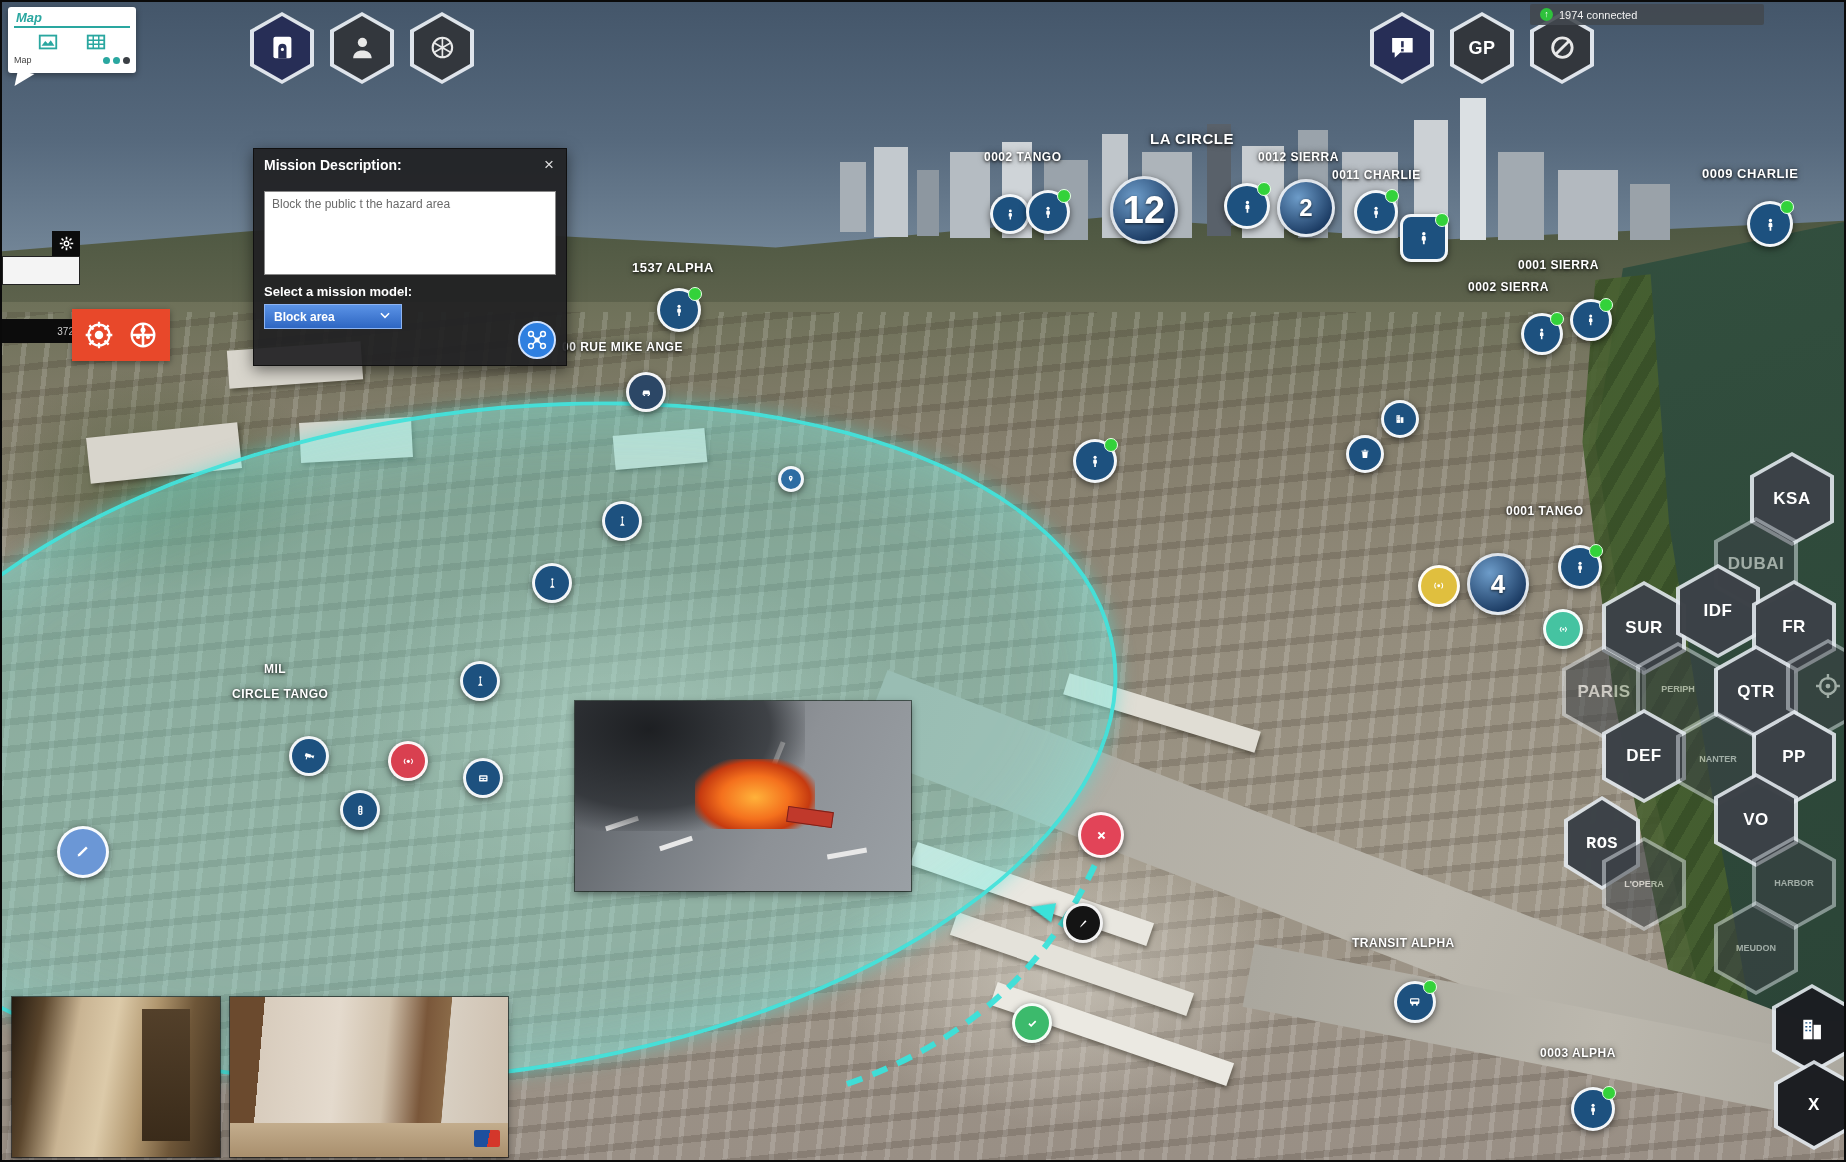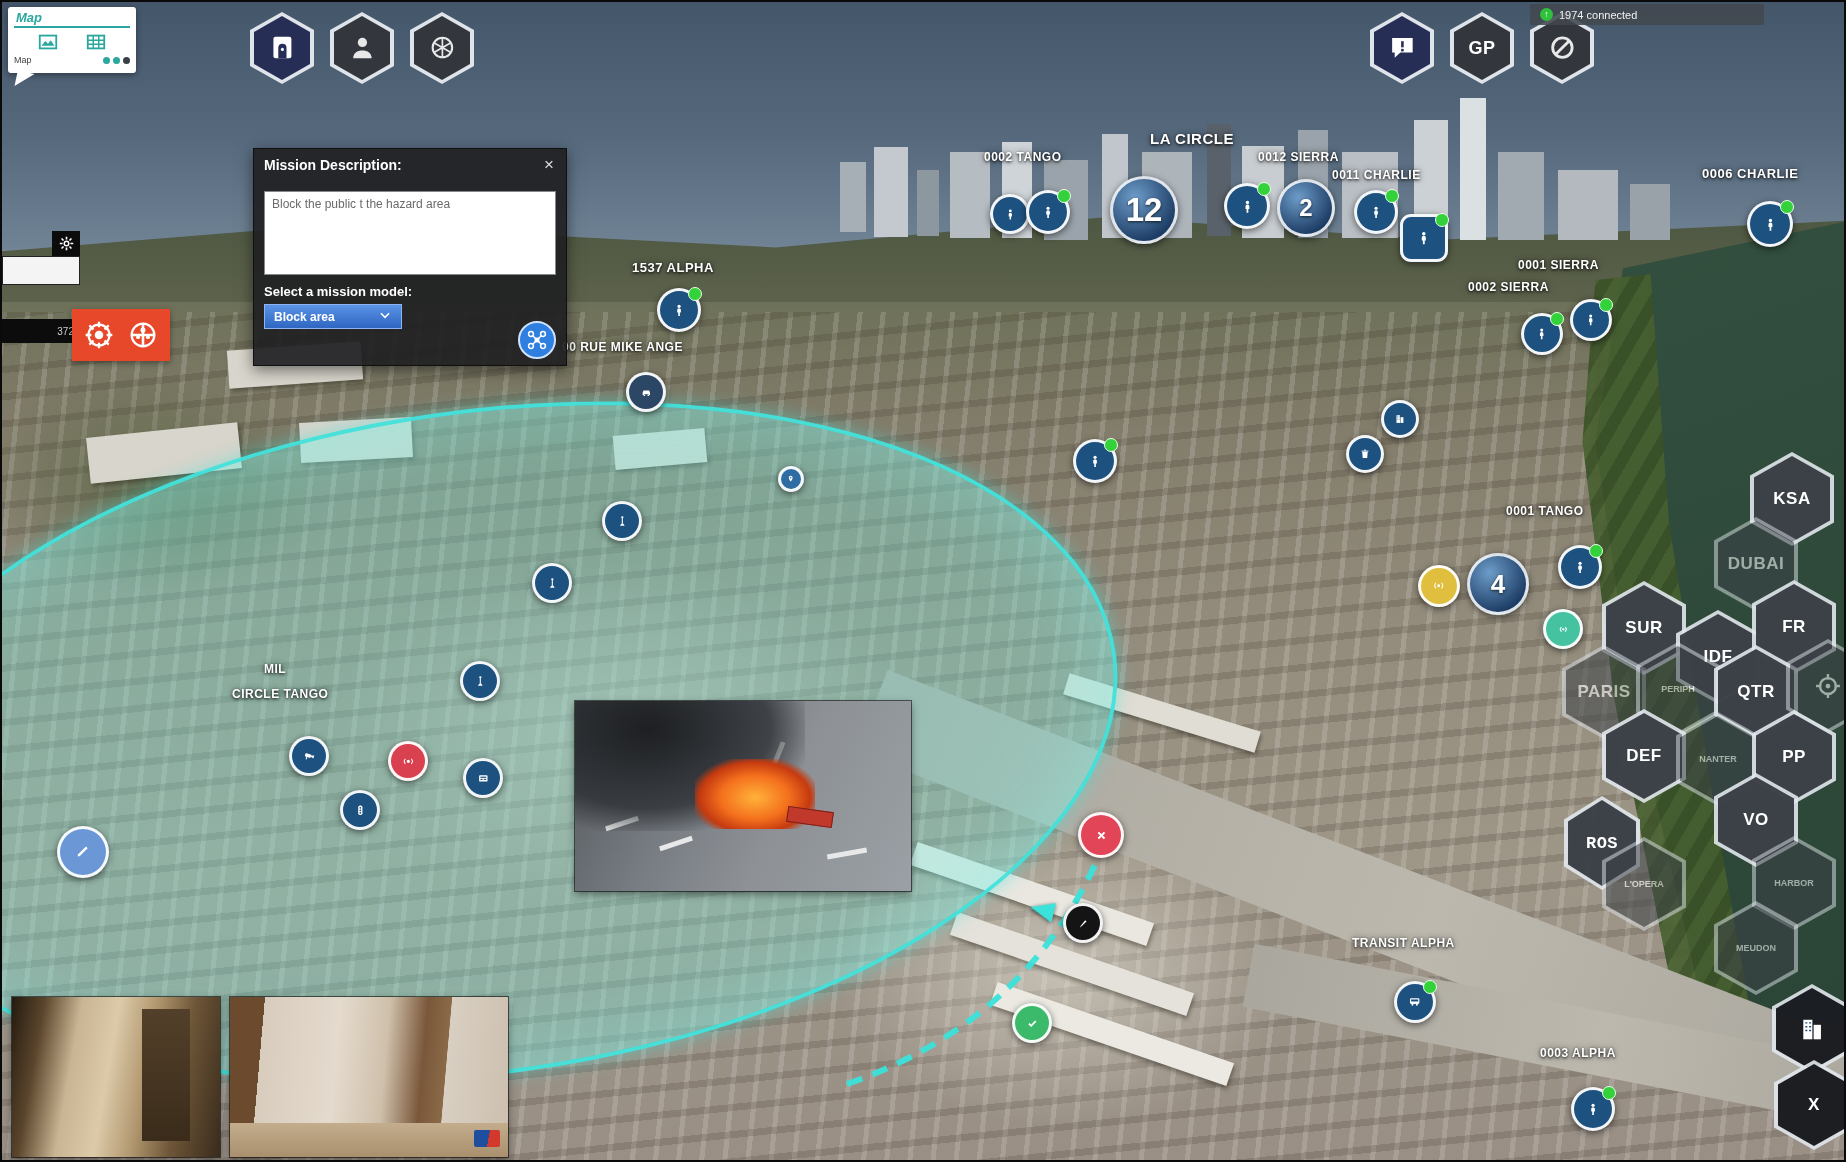--- a/index.html
+++ b/index.html
@@ -137,21 +137,21 @@
   <svg id="zonearc" width="1846" height="1162">
     <path d="M 845 1082 Q 1030 1018 1102 842" fill="none" stroke="#3ae2da" stroke-width="6" stroke-dasharray="16 11" opacity="0.95"></path>
   </svg>
   <div id="cursor-arrow" class="abs"></div>
 
   <div id="labels-layer">
       <div class="map-label" style="left: 982px; top: 148px; font-size: 12px;">0002 TANGO</div>
       <div class="map-label" style="left: 1148px; top: 128px; font-size: 15px;">LA CIRCLE</div>
       <div class="map-label" style="left: 1256px; top: 148px; font-size: 12px;">0012 SIERRA</div>
       <div class="map-label" style="left: 1330px; top: 166px; font-size: 12px;">0011 CHARLIE</div>
-      <div class="map-label" style="left: 1700px; top: 164px; font-size: 13px;">0006 CHARLIE</div>
+      <div class="map-label" style="left: 1700px; top: 164px; font-size: 13px;">0009 CHARLIE</div>
       <div class="map-label" style="left: 630px; top: 258px; font-size: 13px;">1537 ALPHA</div>
       <div class="map-label" style="left: 560px; top: 338px; font-size: 12px;">00 RUE MIKE ANGE</div>
       <div class="map-label" style="left: 1516px; top: 256px; font-size: 12px;">0001 SIERRA</div>
       <div class="map-label" style="left: 1466px; top: 278px; font-size: 12px;">0002 SIERRA</div>
       <div class="map-label" style="left: 1504px; top: 502px; font-size: 12px;">0001 TANGO</div>
       <div class="map-label" style="left: 262px; top: 660px; font-size: 12px;">MIL</div>
       <div class="map-label" style="left: 230px; top: 677px; font-size: 12px; margin-top: 8px;">CIRCLE TANGO</div>
       <div class="map-label" style="left: 1350px; top: 934px; font-size: 12px;">TRANSIT ALPHA</div>
       <div class="map-label" style="left: 1538px; top: 1044px; font-size: 12px;">0003 ALPHA</div>
     </div>
@@ -167,21 +167,21 @@
       <div class="marker" style="left: 1024px; top: 188px; width: 44px; height: 44px;">
         <span style="width: 62%; height: 62%; display: flex; align-items: center; justify-content: center;">
           <svg viewBox="0 0 24 24">
             <circle cx="12" cy="5.6" r="2.7" fill="#fff"></circle>
             <path d="M12 9c-2 0-3.1 1.4-3.1 3.1V16h1.7v6h2.8v-6h1.7v-3.9C15.1 10.4 14 9 12 9z" fill="#fff"></path>
           </svg>
         </span>
         <i class="gdot"></i>
       </div>
       <div class="marker cluster" style="left: 1108px; top: 174px; width: 68px; height: 68px;">
-        <span class="badge" style="font-size: 33px;">12</span>
+        <span class="badge" style="font-size: 38px;">12</span>
       </div>
       <div class="marker" style="left: 1222px; top: 181px; width: 46px; height: 46px;">
         <span style="width: 62%; height: 62%; display: flex; align-items: center; justify-content: center;">
           <svg viewBox="0 0 24 24">
             <circle cx="12" cy="5.6" r="2.7" fill="#fff"></circle>
             <path d="M12 9c-2 0-3.1 1.4-3.1 3.1V16h1.7v6h2.8v-6h1.7v-3.9C15.1 10.4 14 9 12 9z" fill="#fff"></path>
           </svg>
         </span>
         <i class="gdot"></i>
       </div>
@@ -439,21 +439,21 @@
       <div class="hex faded" style="left: 1712px; top: 515px; width: 84px; height: 94px;">
         <div class="hex-in">
           <span>DUBAI</span>
         </div>
       </div>
       <div class="hex" style="left: 1600px; top: 579px; width: 84px; height: 94px;">
         <div class="hex-in">
           <span>SUR</span>
         </div>
       </div>
-      <div class="hex" style="left: 1674px; top: 608px; width: 84px; height: 94px; justify-content: center;">
+      <div class="hex" style="left: 1674px; top: 562px; width: 84px; height: 94px; justify-content: center;">
         <div class="hex-in">
           <span>IDF</span>
         </div>
       </div>
       <div class="hex" style="left: 1750px; top: 578px; width: 84px; height: 94px;">
         <div class="hex-in">
           <span>FR</span>
         </div>
       </div>
       <div class="hex faded" style="left: 1560px; top: 643px; width: 84px; height: 94px;">

